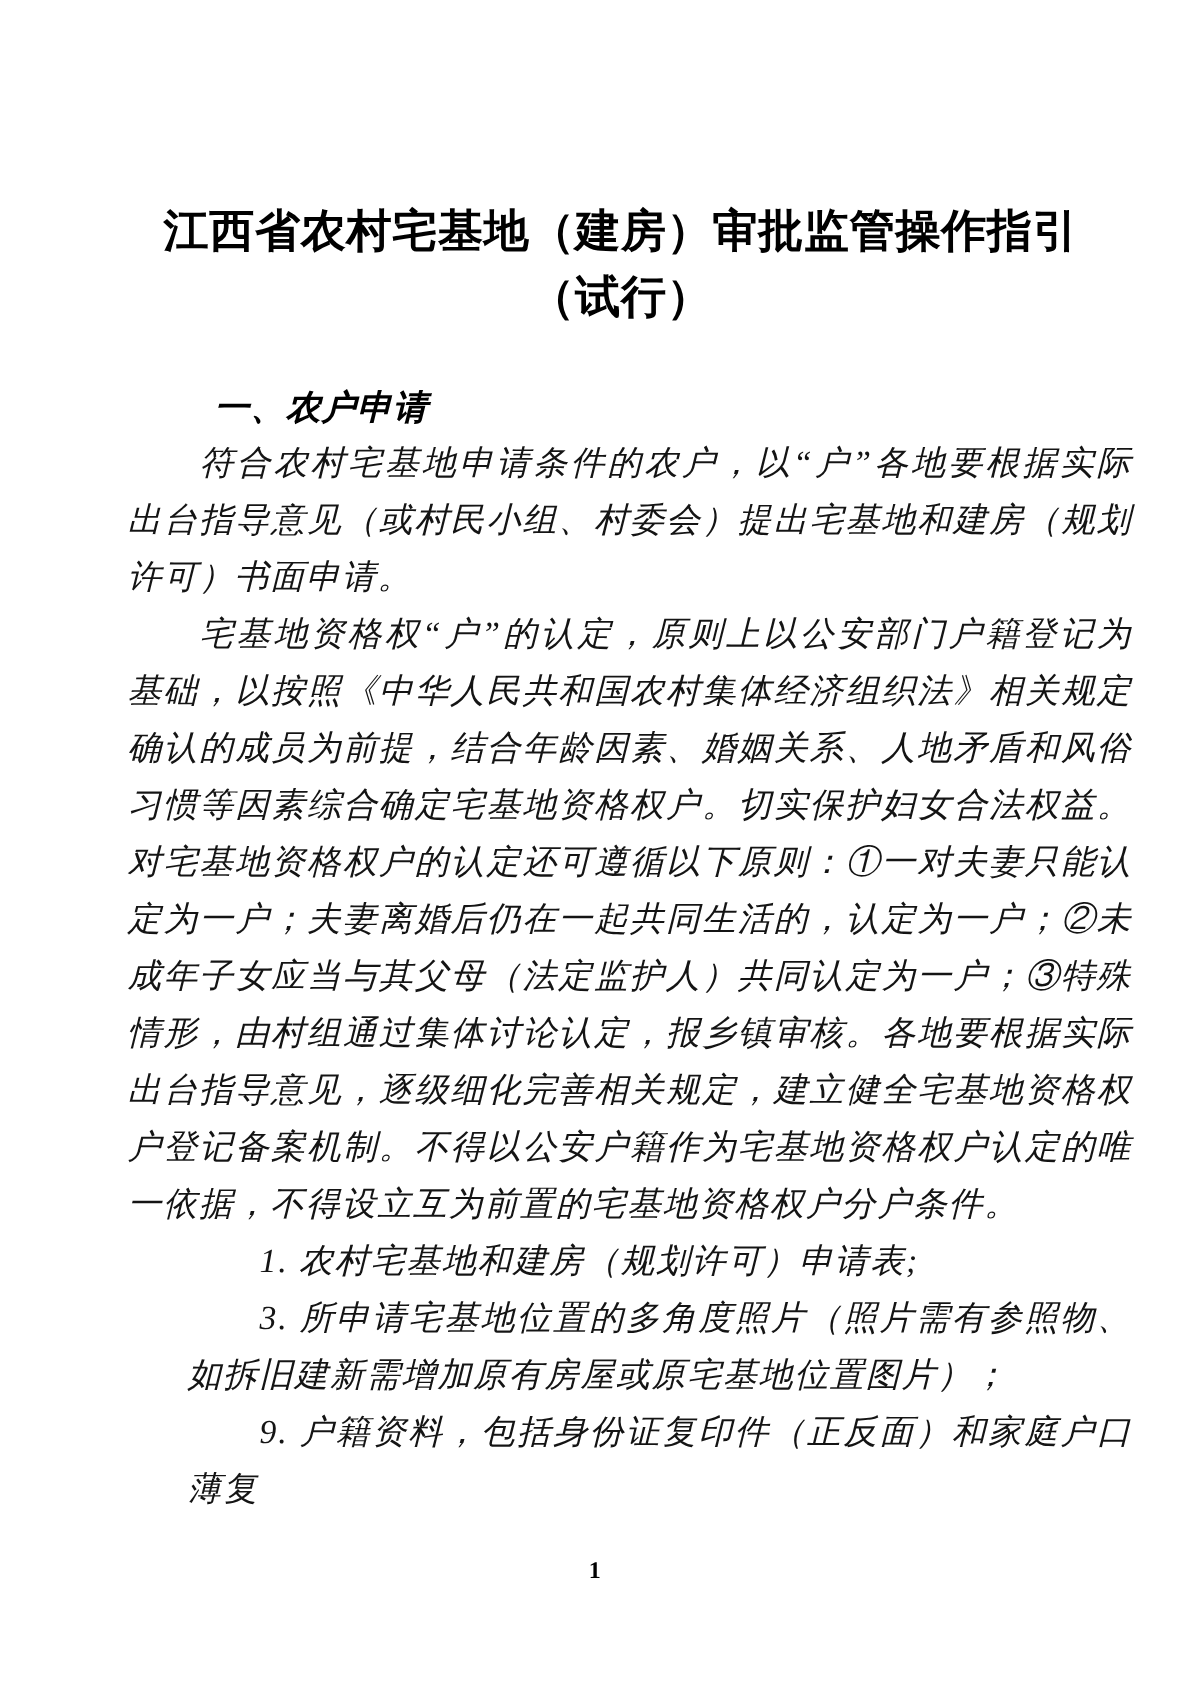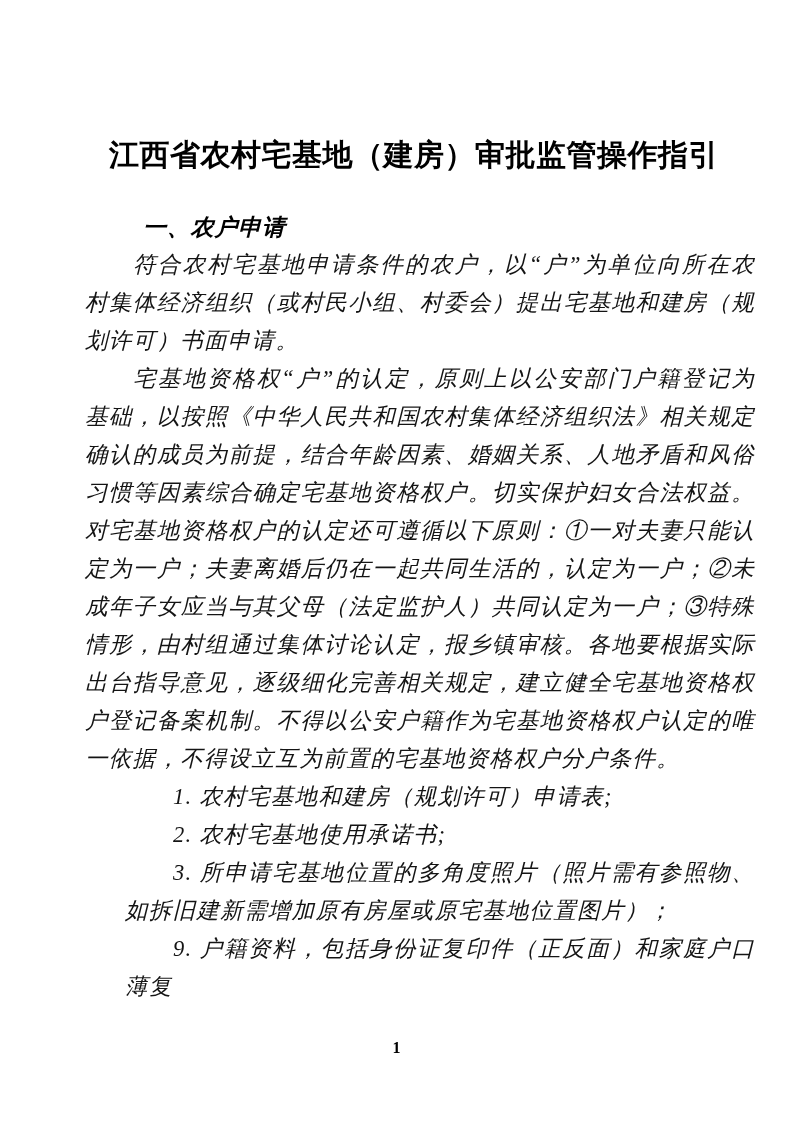--- a/index.html
+++ b/index.html
@@ -73,25 +73,25 @@
     color: #000000;
   }
 </style>
 </head>
 <body>
 
 <div class="page">
   <div class="content">
     <div class="doc-title">
       <div>江西省农村宅基地（建房）审批监管操作指引</div>
+      <div>（试行）</div>
     </div>
     <div class="blocks" id="doc-blocks">
         <div class="blk heading">一、农户申请</div>
-        <div class="blk para">符合农村宅基地申请条件的农户，以“户”为单位向所在农村集体经济组织（或村民小组、村委会）提出宅基地和建房（规划许可）书面申请。</div>
+        <div class="blk para">符合农村宅基地申请条件的农户，以“户”各地要根据实际出台指导意见（或村民小组、村委会）提出宅基地和建房（规划许可）书面申请。</div>
         <div class="blk para">宅基地资格权“户”的认定，原则上以公安部门户籍登记为基础，以按照《中华人民共和国农村集体经济组织法》相关规定确认的成员为前提，结合年龄因素、婚姻关系、人地矛盾和风俗习惯等因素综合确定宅基地资格权户。切实保护妇女合法权益。对宅基地资格权户的认定还可遵循以下原则：①一对夫妻只能认定为一户；夫妻离婚后仍在一起共同生活的，认定为一户；②未成年子女应当与其父母（法定监护人）共同认定为一户；③特殊情形，由村组通过集体讨论认定，报乡镇审核。各地要根据实际出台指导意见，逐级细化完善相关规定，建立健全宅基地资格权户登记备案机制。不得以公安户籍作为宅基地资格权户认定的唯一依据，不得设立互为前置的宅基地资格权户分户条件。</div>
         <div class="blk item">1. 农村宅基地和建房（规划许可）申请表;</div>
-        <div class="blk item">2. 农村宅基地使用承诺书;</div>
         <div class="blk item">3. 所申请宅基地位置的多角度照片（照片需有参照物、如拆旧建新需增加原有房屋或原宅基地位置图片）；</div>
         <div class="blk item">9. 户籍资料，包括身份证复印件（正反面）和家庭户口薄复</div>
       </div>
   </div>
   <div class="page-number">1</div>
 </div>
 
 </body></html>

